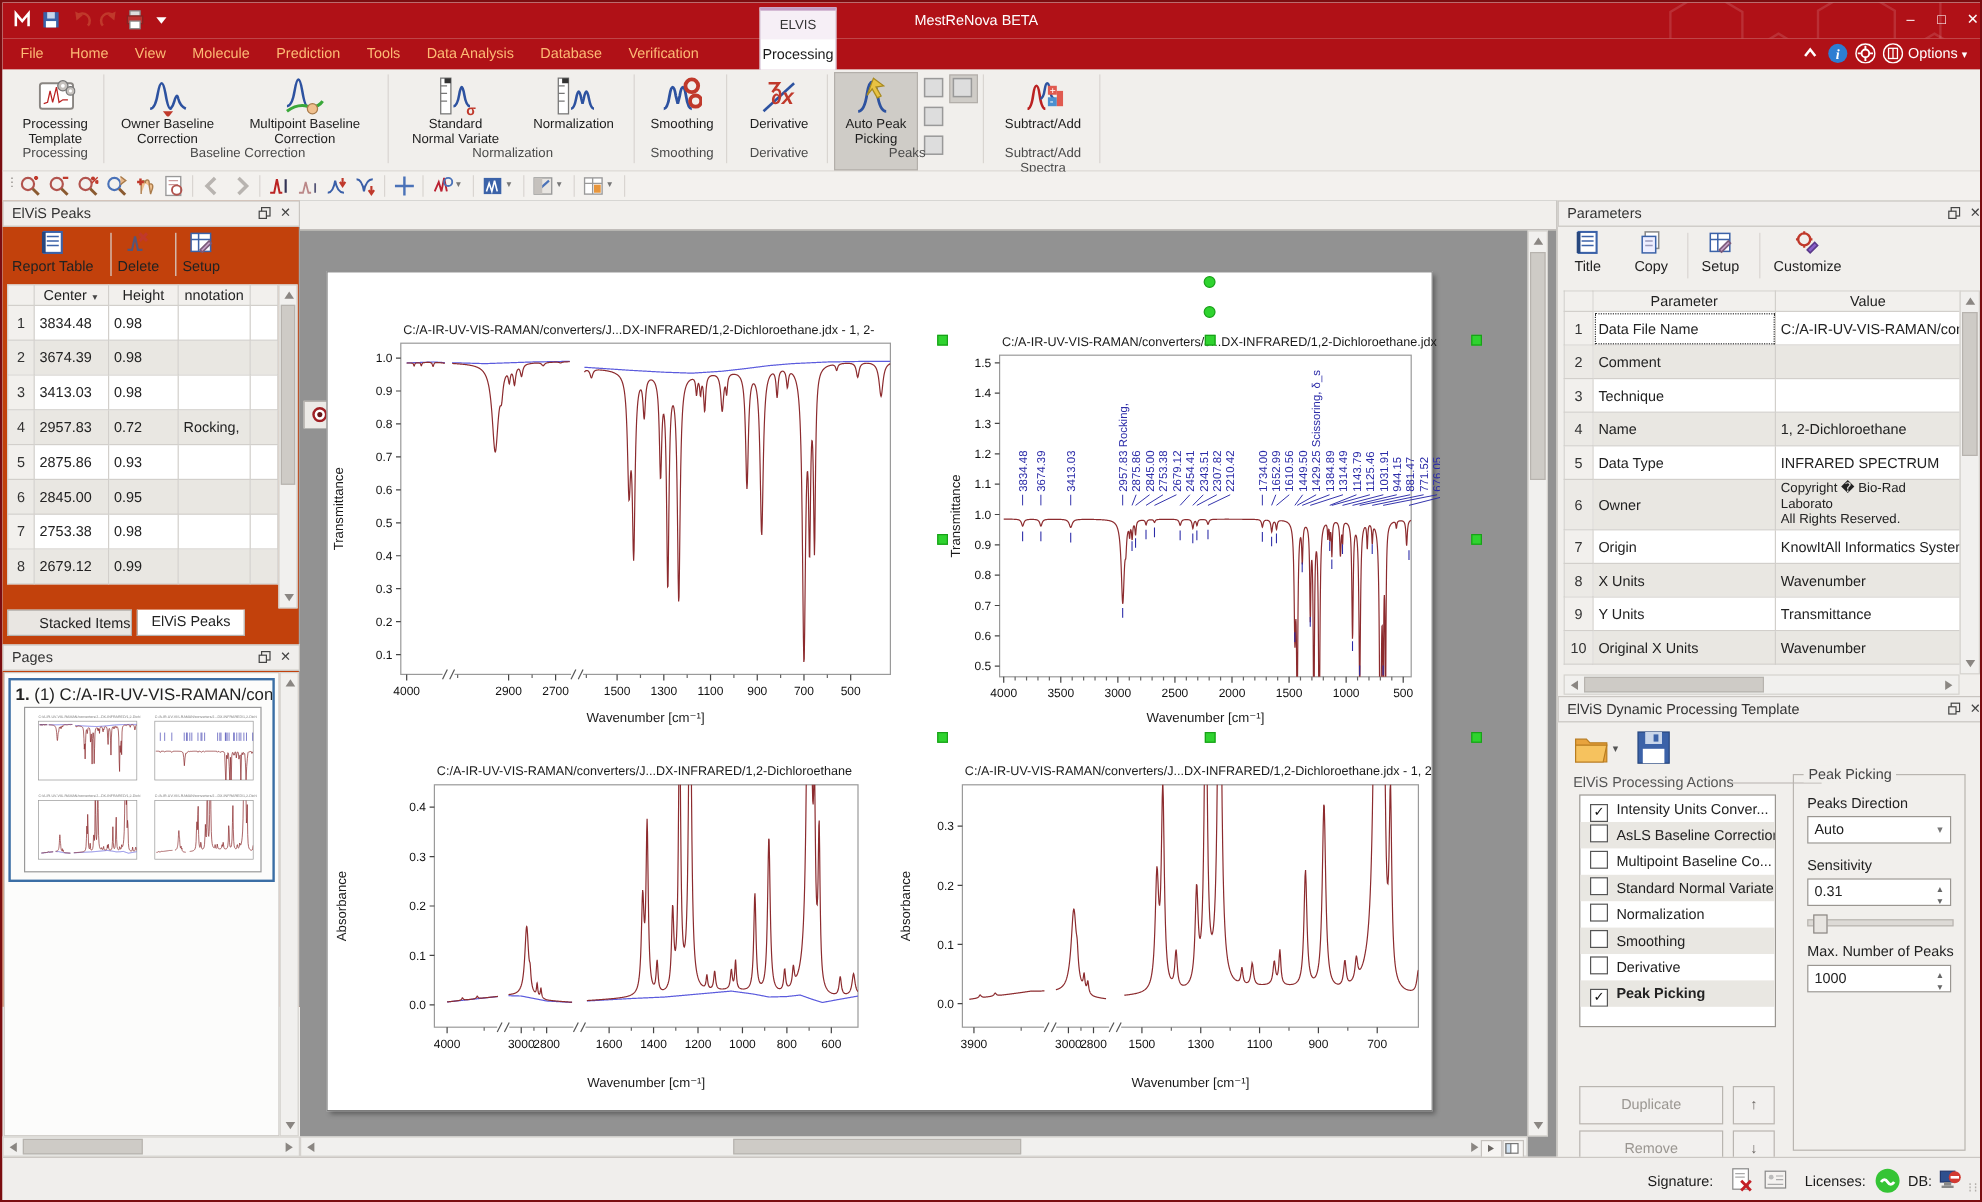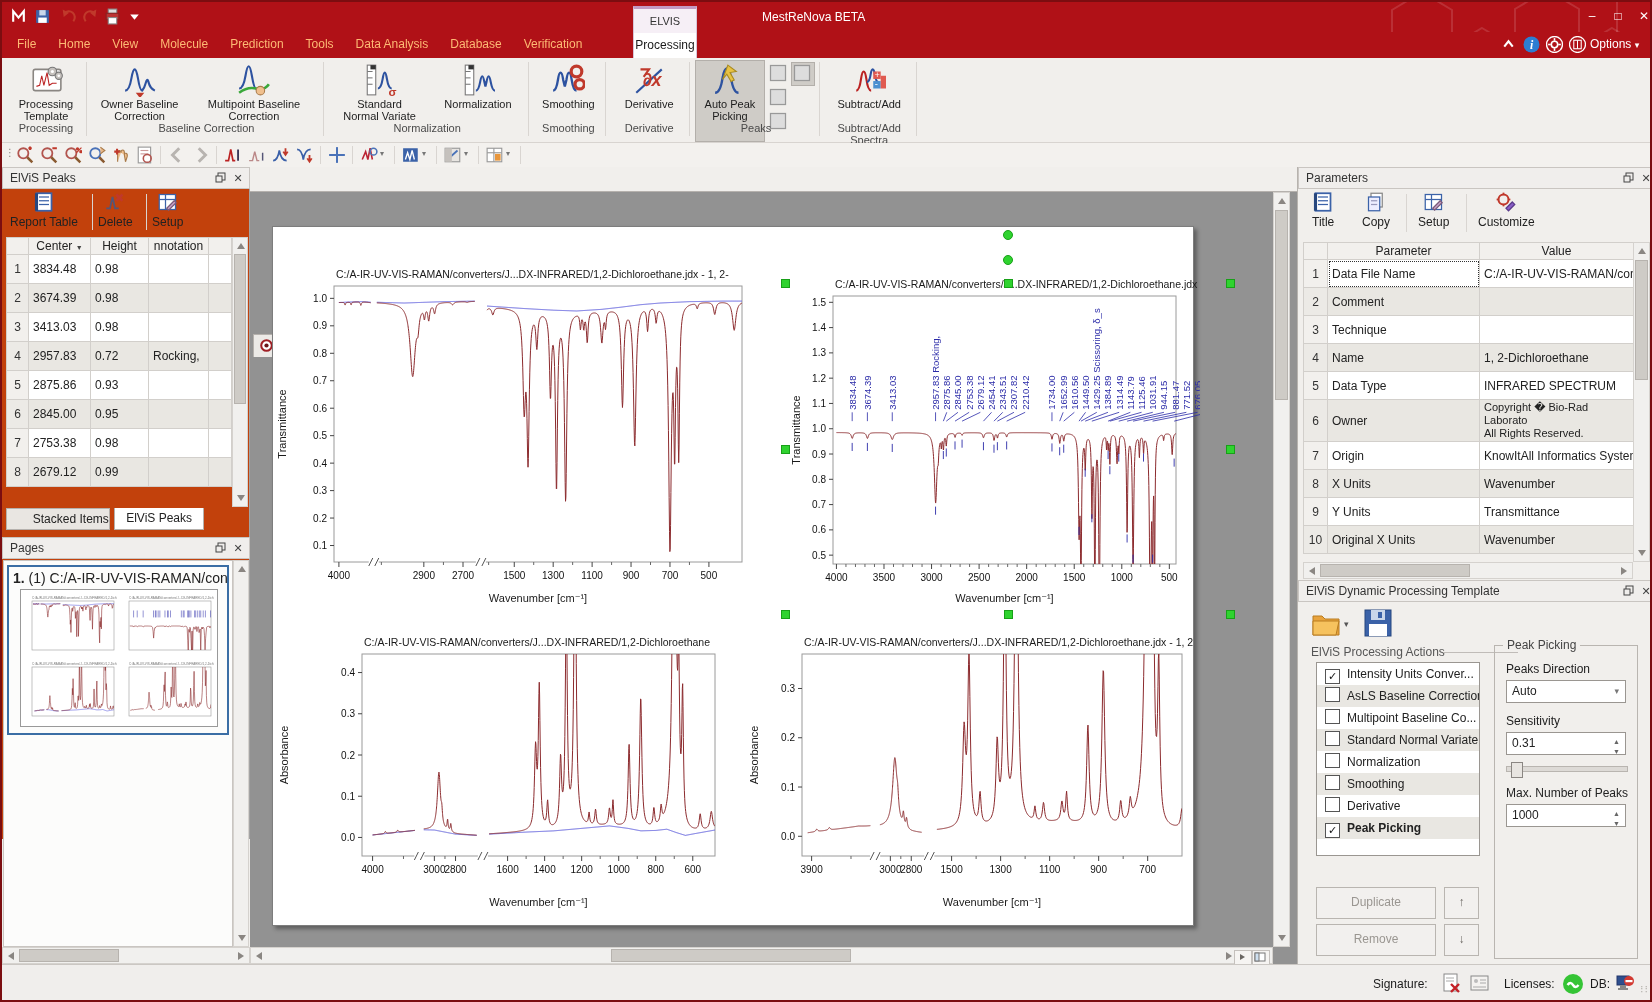--- a/index.html
+++ b/index.html
@@ -37,21 +37,21 @@
   tr.alt td.num{background:#eceae6;}
   
   .sb{background:#f1f0ee;border:1px solid #d5d2ce;box-sizing:border-box;}
   .sb-thumb{position:absolute;background:#cecbc6;border:1px solid #b7b3ae;box-sizing:border-box;}
   .tri{width:0;height:0;position:absolute;}
   
   .doc-tab{position:absolute;top:167px;height:23px;background:#eceae7;border:1px solid #b5b1ad;border-bottom:none;font-size:12px;line-height:22px;padding:0 6px;box-sizing:border-box;}
   .doc-tab.active{background:#fff;height:25px;top:165px;z-index:3;}
   .chk{width:13px;height:13px;border:1px solid #555;background:#fff;display:inline-block;vertical-align:-2px;margin-right:7px;text-align:center;line-height:12px;font-size:11px;color:#111;}
   .act-row{height:22px;line-height:22px;padding-left:8px;font-size:12px;white-space:nowrap;overflow:hidden;}
-  .btn3d{position:absolute;border:1px solid #b9b5b0;background:#f2f0ee;color:#9a9691;text-align:center;font-size:12px;}
+  .btn3d{position:absolute;border:1px solid #b9b5b0;background:#f2f0ee;color:#9a9691;text-align:center;font-size:12px;margin-top:18px;}
   .spin{position:absolute;border:1px solid #9a9691;background:#fff;font-size:12px;line-height:20px;padding-left:5px;box-sizing:border-box;}
   .handle{position:absolute;width:9px;height:9px;background:#2fd32f;border:1px solid #18a018;box-sizing:border-box;z-index:20;}
   .handle.round{border-radius:50%;}
   .statlbl{font-weight:normal;font-size:12px;color:#1a1a1a;}
 </style>
 </head>
 <body>
 
 <div id="app">
 

